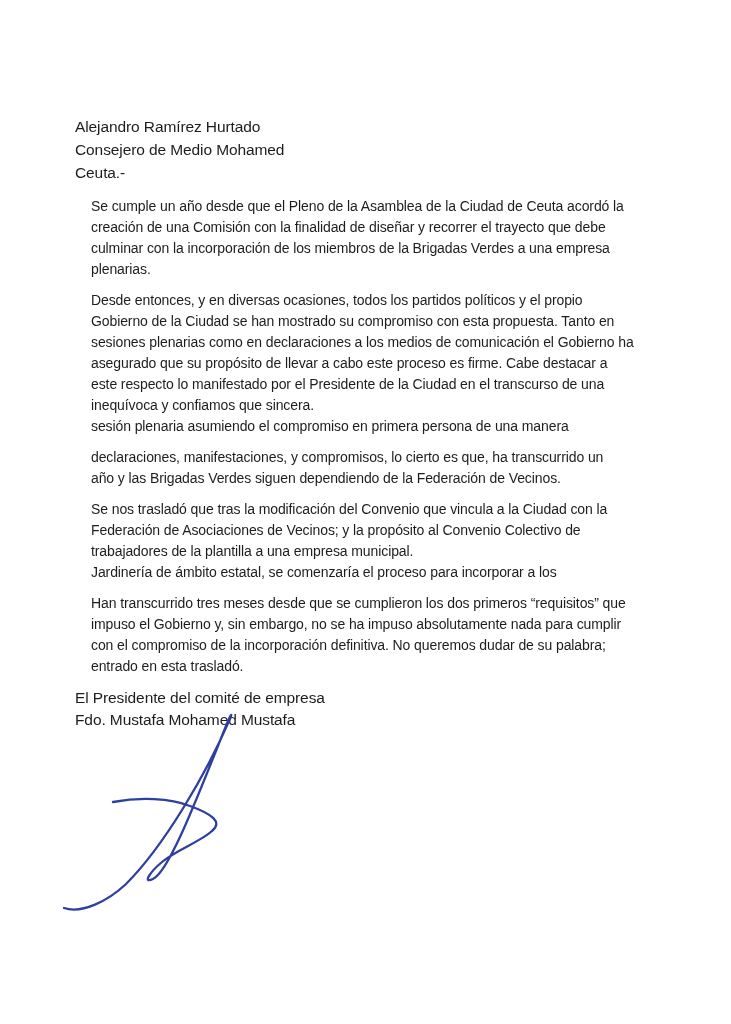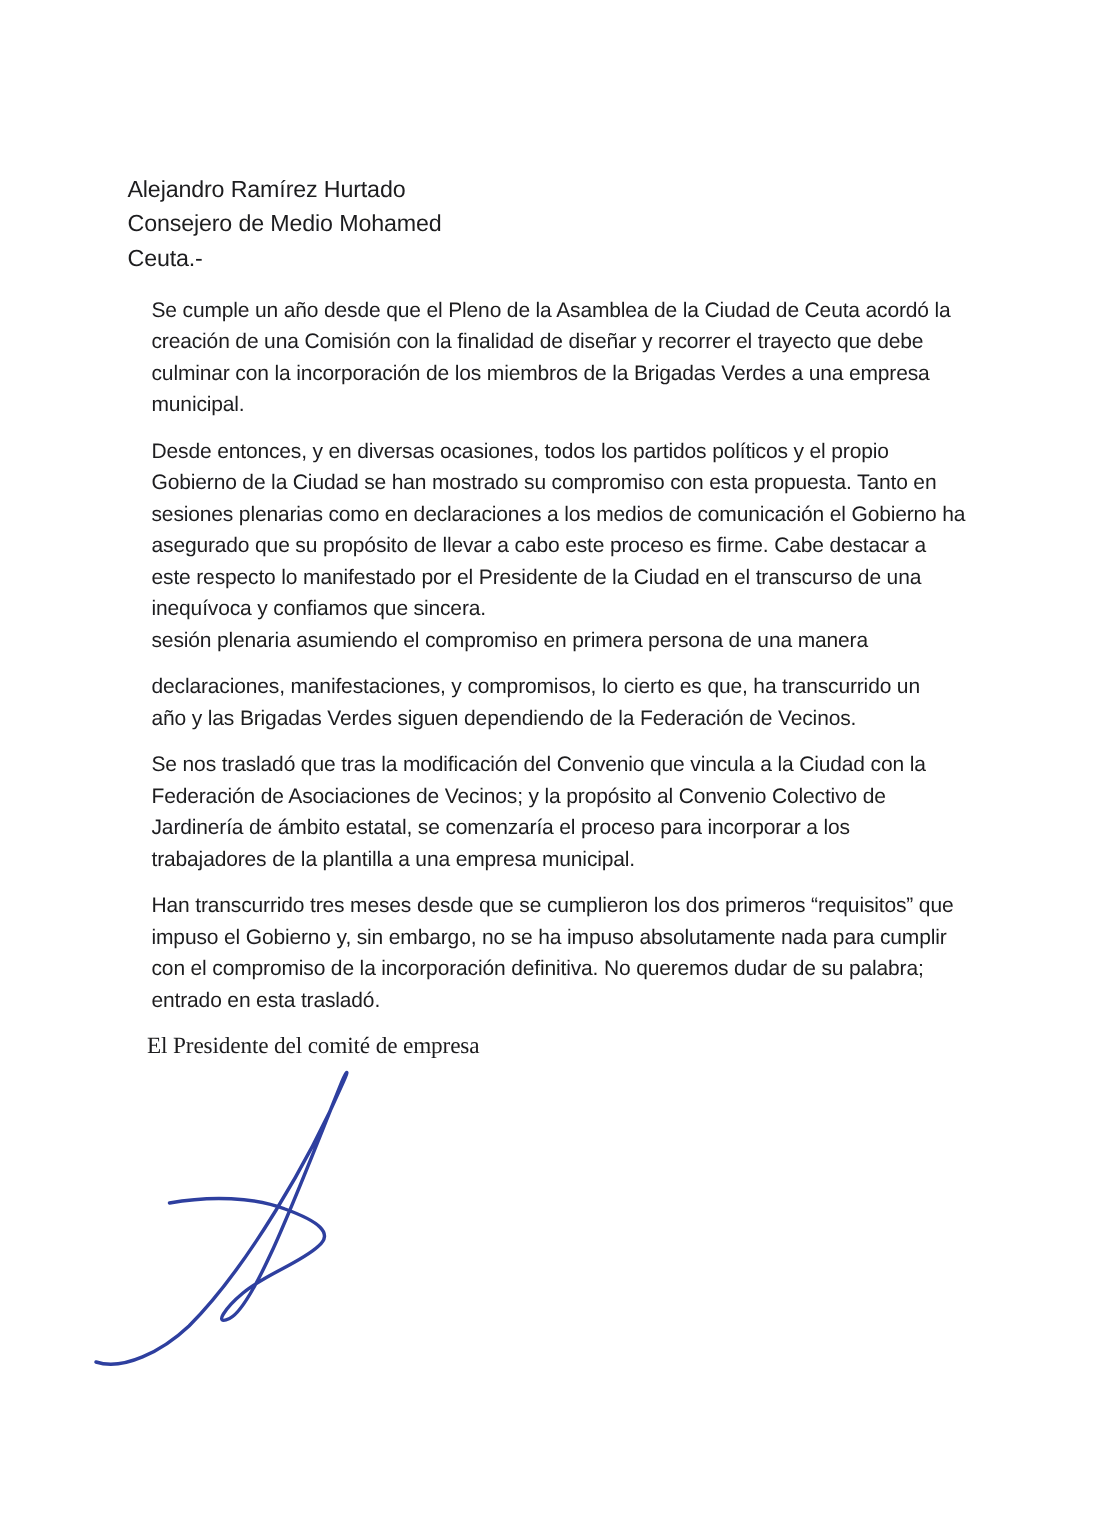--- a/index.html
+++ b/index.html
@@ -11,39 +11,38 @@
     position: relative;
     width: 731px;
     height: 1024px;
     background: #ffffff;
     overflow: hidden;
     font-family: "Liberation Sans", "DejaVu Sans", sans-serif;
     color: #1d1d1f;
   }
   .content {
     position: absolute;
-    left: 85px;
+    left: 75px;
     top: 115px;
     width: 600px;
   }
   .recipient {
     line-height: 23px;
     font-size: 15.5px;
     margin: 0 0 12px 0;
   }
   .para {
     line-height: 21px;
     font-size: 14px;
     margin: 0 0 10px 16px;
   }
   .closing {
     line-height: 22px;
     font-size: 15.5px;
-    margin: 8px 0 0 13px;
-    font-family: Liberation Serif, serif;
+    margin: 8px 0 0 0;
   }
   .ln {
     white-space: nowrap;
     letter-spacing: -0.1px;
   }
   .signature-layer {
     position: absolute;
     left: 0;
     top: 0;
     width: 731px;
@@ -60,54 +59,55 @@
     <div class="recipient">
       <div class="ln">Alejandro Ramírez Hurtado</div>
       <div class="ln">Consejero de Medio Mohamed</div>
       <div class="ln">Ceuta.-</div>
     </div>
 
     <div class="para">
       <div class="ln">Se cumple un año desde que el Pleno de la Asamblea de la Ciudad de Ceuta acordó la</div>
       <div class="ln">creación de una Comisión con la finalidad de diseñar y recorrer el trayecto que debe</div>
       <div class="ln">culminar con la incorporación de los miembros de la Brigadas Verdes a una empresa</div>
-      <div class="ln">municipal.</div>
+      <div class="ln">plenarias.</div>
     </div>
 
     <div class="para">
       <div class="ln">Desde entonces, y en diversas ocasiones, todos los partidos políticos y el propio</div>
       <div class="ln">Gobierno de la Ciudad se han mostrado su compromiso con esta propuesta. Tanto en</div>
       <div class="ln">sesiones plenarias como en declaraciones a los medios de comunicación el Gobierno ha</div>
       <div class="ln">asegurado que su propósito de llevar a cabo este proceso es firme. Cabe destacar a</div>
       <div class="ln">este respecto lo manifestado por el Presidente de la Ciudad en el transcurso de una</div>
       <div class="ln">inequívoca y confiamos que sincera.</div>
       <div class="ln">sesión plenaria asumiendo el compromiso en primera persona de una manera</div>
     </div>
 
     <div class="para">
       <div class="ln">declaraciones, manifestaciones, y compromisos, lo cierto es que, ha transcurrido un</div>
       <div class="ln">año y las Brigadas Verdes siguen dependiendo de la Federación de Vecinos.</div>
     </div>
 
     <div class="para">
       <div class="ln">Se nos trasladó que tras la modificación del Convenio que vincula a la Ciudad con la</div>
       <div class="ln">Federación de Asociaciones de Vecinos; y la propósito al Convenio Colectivo de</div>
+      <div class="ln">trabajadores de la plantilla a una empresa municipal.</div>
       <div class="ln">Jardinería de ámbito estatal, se comenzaría el proceso para incorporar a los</div>
-      <div class="ln">trabajadores de la plantilla a una empresa municipal.</div>
     </div>
 
     <div class="para">
       <div class="ln">Han transcurrido tres meses desde que se cumplieron los dos primeros “requisitos” que</div>
       <div class="ln">impuso el Gobierno y, sin embargo, no se ha impuso absolutamente nada para cumplir</div>
       <div class="ln">con el compromiso de la incorporación definitiva. No queremos dudar de su palabra;</div>
       <div class="ln">entrado en esta trasladó.</div>
     </div>
 
     <div class="closing">
       <div class="ln">El Presidente del comité de empresa</div>
+      <div class="ln">Fdo. Mustafa Mohamed Mustafa</div>
     </div>
 
   </div>
 
   <svg class="signature-layer" viewBox="0 0 731 1024" xmlns="http://www.w3.org/2000/svg">
     <path id="sig-path" d="M 113 802
              C 140 797, 170 798, 190 806
              C 212 814, 223 822, 212 831
              C 200 842, 176 850, 162 862
              C 150 872, 142 884, 153 879

